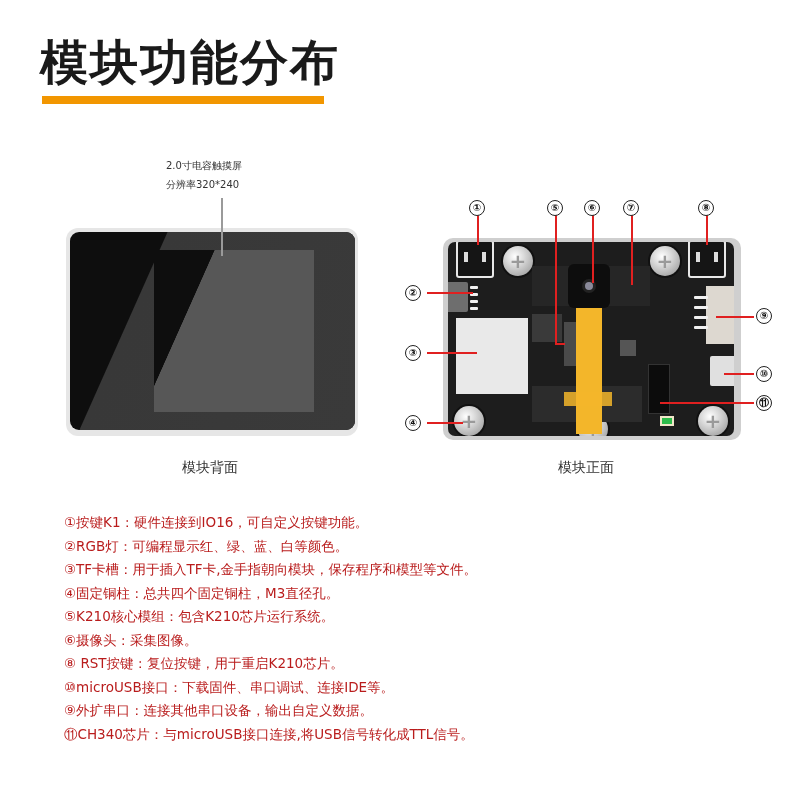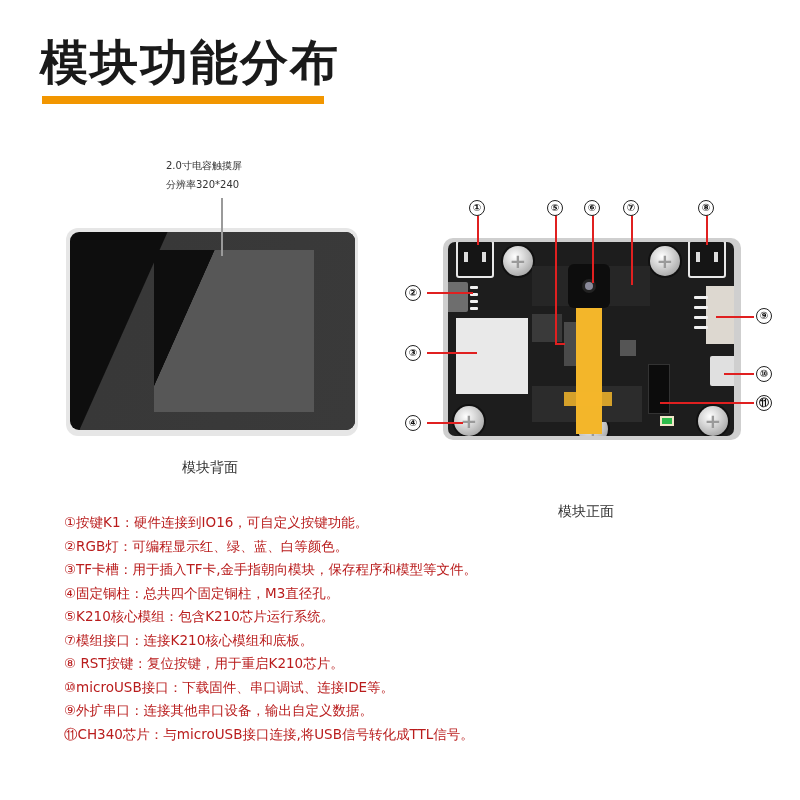--- a/index.html
+++ b/index.html
@@ -137,26 +137,26 @@
 <div class="callout-num" style="left:405px; top:345px;">③</div>
 <div class="callout-num" style="left:405px; top:415px;">④</div>
 <div class="callout-num" style="left:547px; top:200px;">⑤</div>
 <div class="callout-num" style="left:584px; top:200px;">⑥</div>
 <div class="callout-num" style="left:623px; top:200px;">⑦</div>
 <div class="callout-num" style="left:698px; top:200px;">⑧</div>
 <div class="callout-num" style="left:756px; top:308px;">⑨</div>
 <div class="callout-num" style="left:756px; top:366px;">⑩</div>
 <div class="callout-num" style="left:756px; top:395px;">⑪</div>
 
-<div class="view-caption" style="left:558px; top:459px;margin-top:44px;">模块正面</div>
+<div class="view-caption" style="left:558px; top:459px;">模块正面</div>
 
 <div class="desc-list">
   <div class="desc-item">①按键K1：硬件连接到IO16，可自定义按键功能。</div>
   <div class="desc-item">②RGB灯：可编程显示红、绿、蓝、白等颜色。</div>
   <div class="desc-item">③TF卡槽：用于插入TF卡,金手指朝向模块，保存程序和模型等文件。</div>
   <div class="desc-item">④固定铜柱：总共四个固定铜柱，M3直径孔。</div>
   <div class="desc-item">⑤K210核心模组：包含K210芯片运行系统。</div>
-  <div class="desc-item">⑦模组接口：连接K210核心模组和底板。</div>
+  <div class="desc-item">⑥摄像头：采集图像。</div>
   <div class="desc-item">⑧ RST按键：复位按键，用于重启K210芯片。</div>
   <div class="desc-item">⑩microUSB接口：下载固件、串口调试、连接IDE等。</div>
   <div class="desc-item">⑨外扩串口：连接其他串口设备，输出自定义数据。</div>
   <div class="desc-item">⑪CH340芯片：与microUSB接口连接,将USB信号转化成TTL信号。</div>
 </div>
 
 </body></html>

